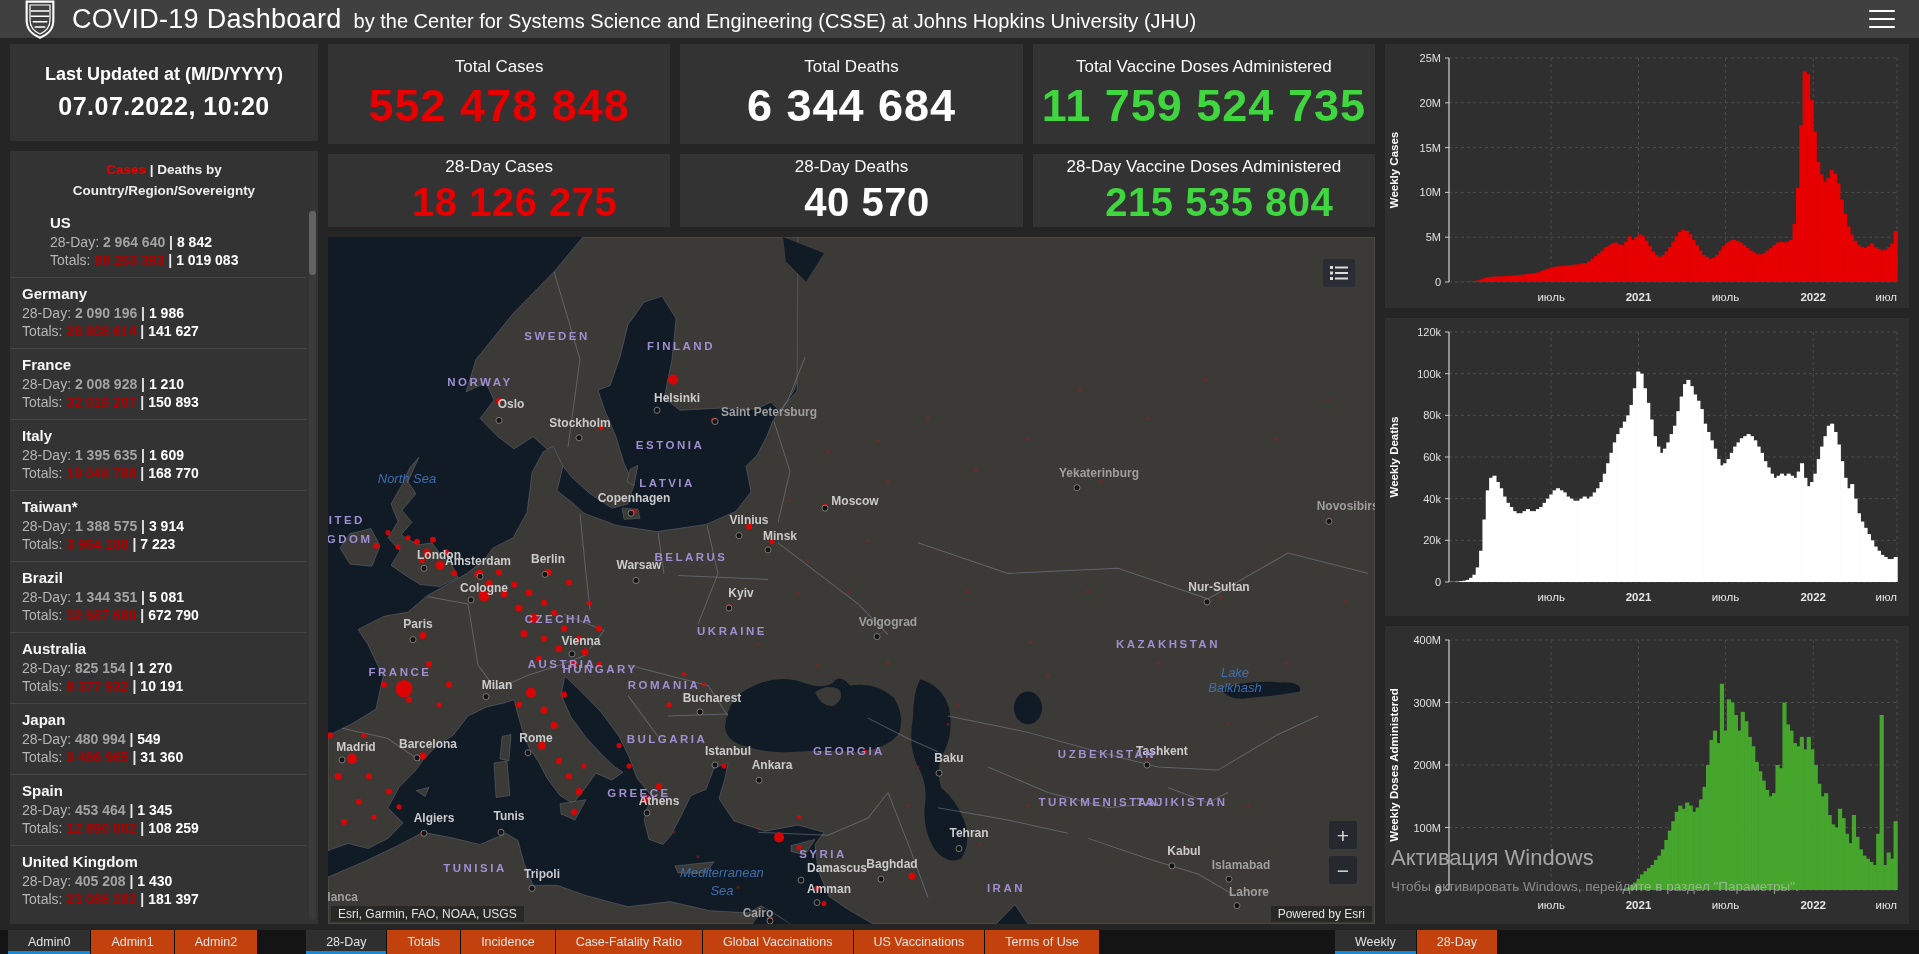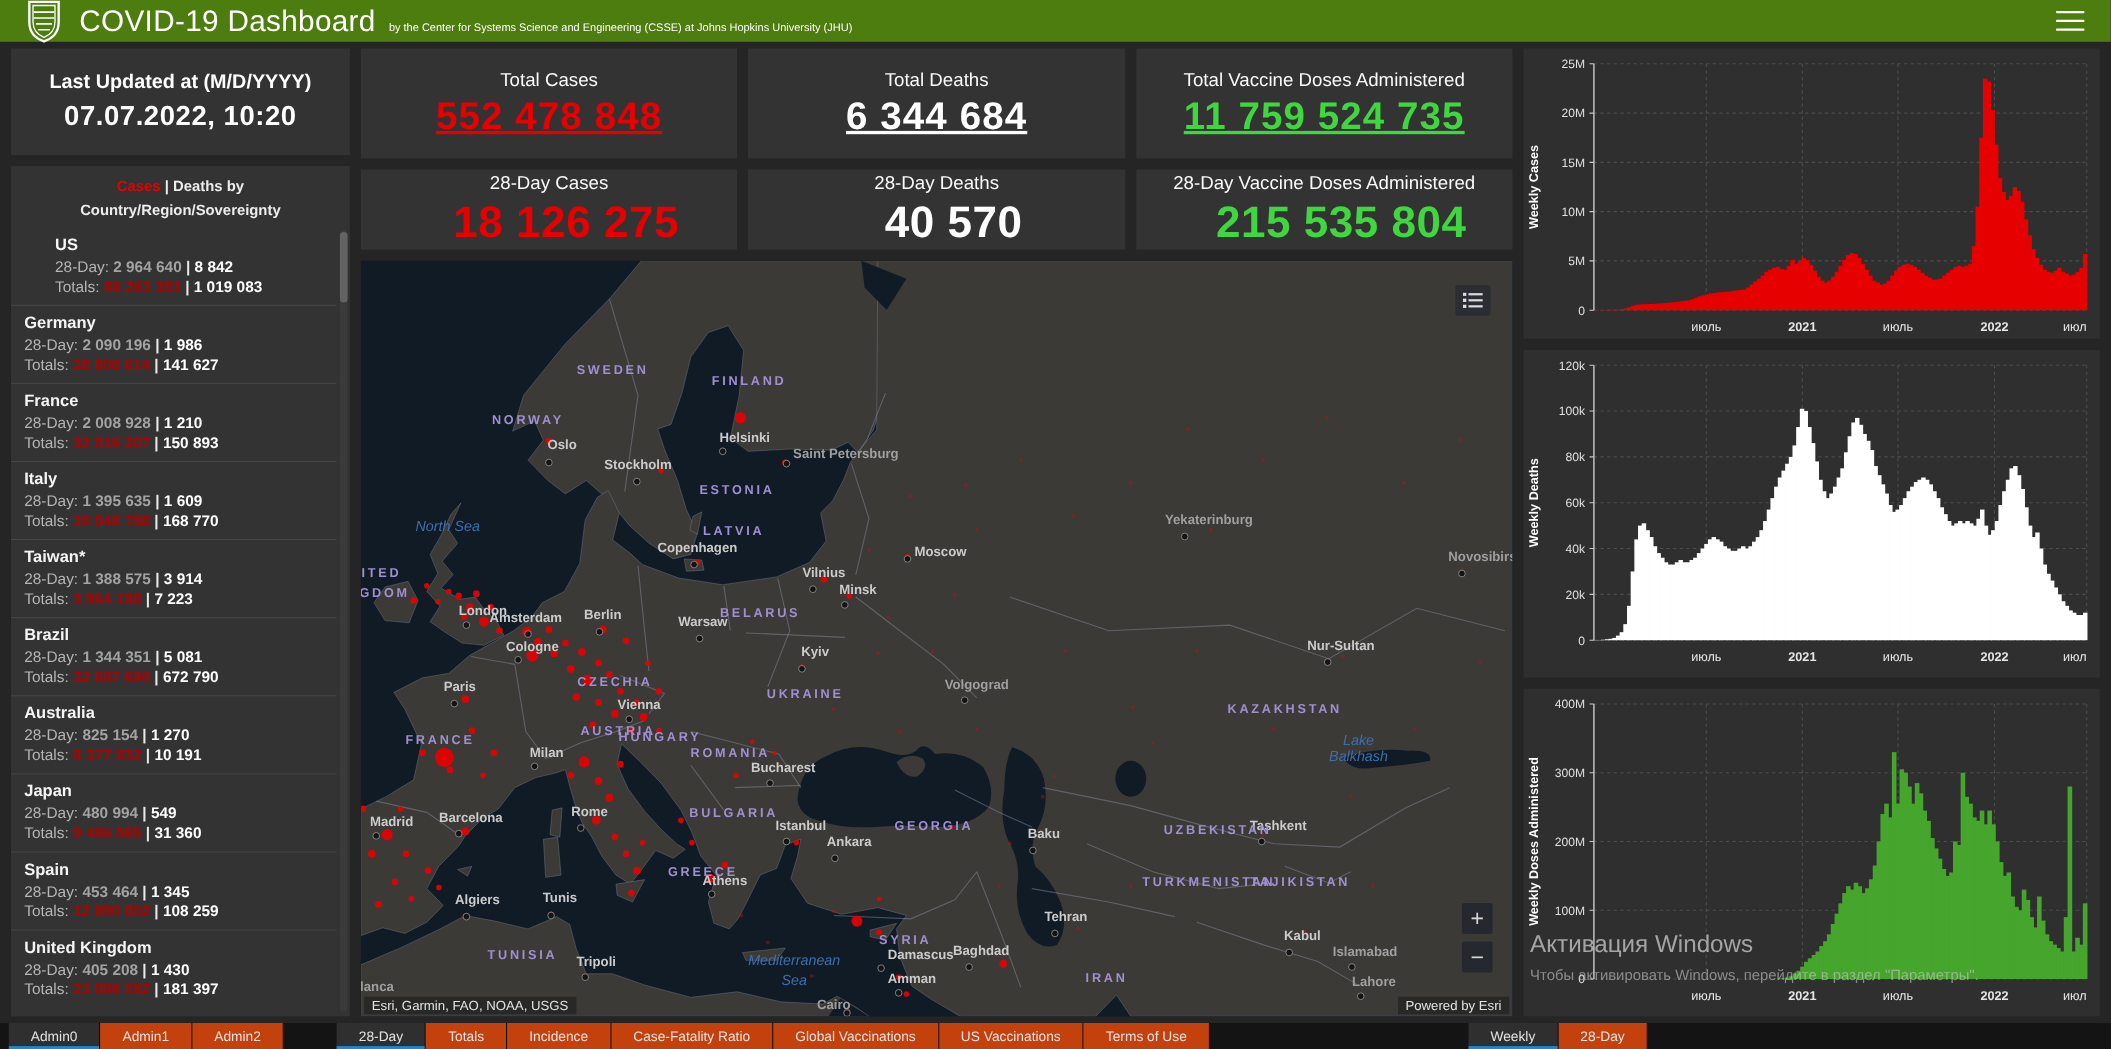--- a/index.html
+++ b/index.html
@@ -1,26 +1,26 @@
 <!DOCTYPE html>
 <html><head>
 <meta charset="utf-8">
 <style>
   * { margin:0; padding:0; box-sizing:border-box; }
   html,body { width:1919px; height:954px; overflow:hidden; }
   body { background:#252525; font-family:"Liberation Sans",sans-serif; color:#eee;
          display:flex; flex-direction:column; }
 
   
-  .header { height:38px; background:#4d7c0f; display:flex; align-items:center;
+  .header { height:38px; background:#404040; display:flex; align-items:center;
             padding:8px 24px; gap:16px; flex:none; }
   .logo { width:32px; height:40px; flex:none; }
   .titlewrap { display:flex; align-items:baseline; gap:12px; white-space:nowrap; }
   .title { font-size:27px; color:#fff; font-weight:400; letter-spacing:.3px; }
-  .subtitle { font-size:10px; color:#fff; }
+  .subtitle { font-size:20px; color:#fff; }
   .burger { margin-left:auto; width:26px; height:18px; display:flex; flex-direction:column;
             justify-content:space-between; cursor:pointer; }
   .burger div { height:2px; background:#fff; border-radius:1px; }
 
   
   .content { flex:1; display:flex; gap:10px; padding:6px 10px; min-height:0; }
   .tile { background:#333; }
 
   
   .sidebar { width:308px; flex:none; display:flex; flex-direction:column; gap:10px; min-height:0; }
@@ -43,21 +43,21 @@
   .sbar { position:absolute; top:58px; right:2px; bottom:4px; width:7px; background:#3a3a3a; border-radius:4px; }
   .sthumb { position:absolute; top:2px; left:0; width:7px; height:64px; background:#636363; border-radius:4px; }
 
   
   .mid { flex:1; display:flex; flex-direction:column; gap:10px; min-width:0; }
   .statrow { display:flex; gap:10px; flex:none; }
   .r1 { height:100px; } .r2 { height:73px; }
   .stat { flex:1; display:flex; flex-direction:column; align-items:center;
           justify-content:center; gap:3px; background:#333; overflow:hidden; }
   .stat .t { font-size:17px; color:#fafafa; }
-  .r1 .v { font-size:35px; font-weight:700; letter-spacing:1px;text-decoration:underline; }
+  .r1 .v { font-size:45px; font-weight:700; letter-spacing:1px; }
   .r2 .v { font-size:40px; font-weight:700; letter-spacing:.5px;margin-left:31px; }
   .v.red { color:#e80000; } .v.white { color:#fff; } .v.green { color:#3fd63f; }
 
   
   .map { flex:1; position:relative; background:#111b26; min-height:0; overflow:hidden; }
   .map > svg { position:absolute; inset:0; width:100%; height:100%; }
   .attr { position:absolute; left:3px; bottom:2px; font-size:12px; color:#e3e3e3;
           background:rgba(25,25,25,.55); padding:1px 7px; }
   .powered { left:auto; right:3px; }
   .legendbtn { position:absolute; top:22px; right:20px; width:32px; height:28px;

